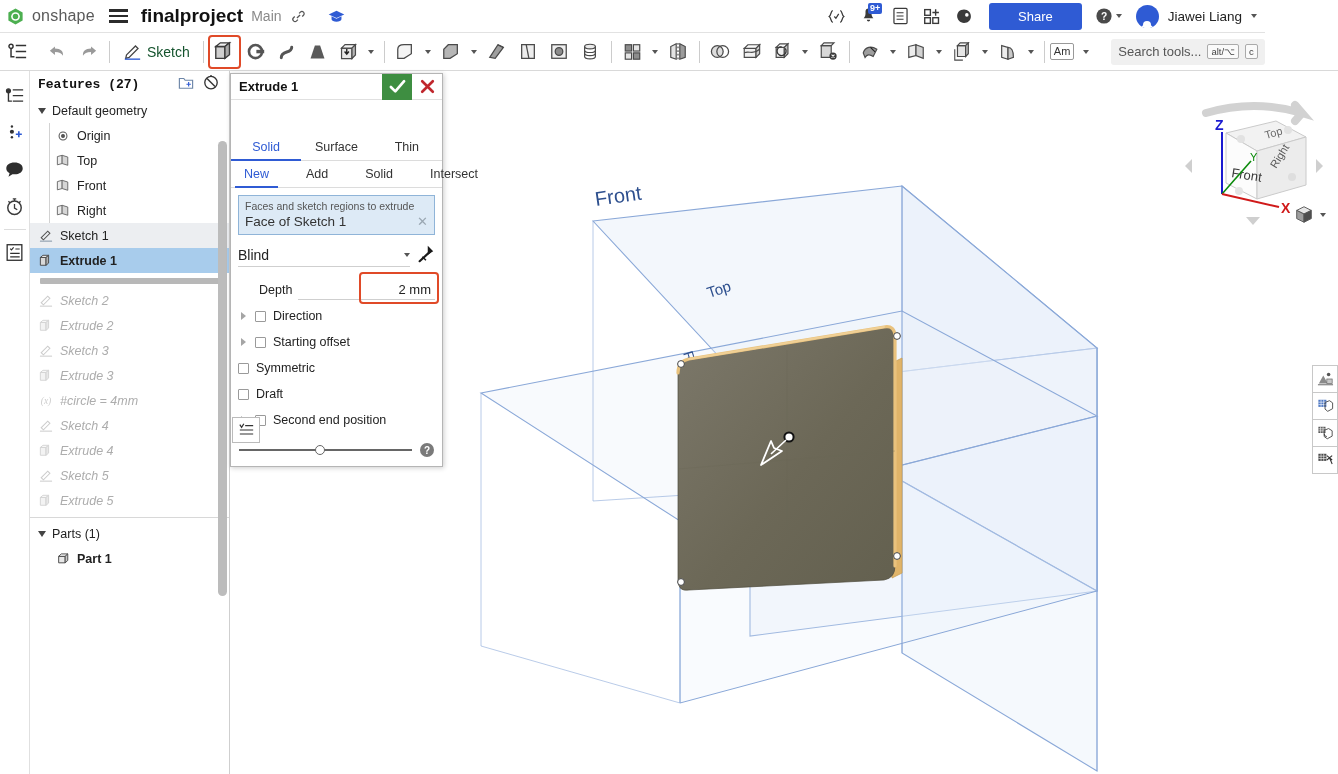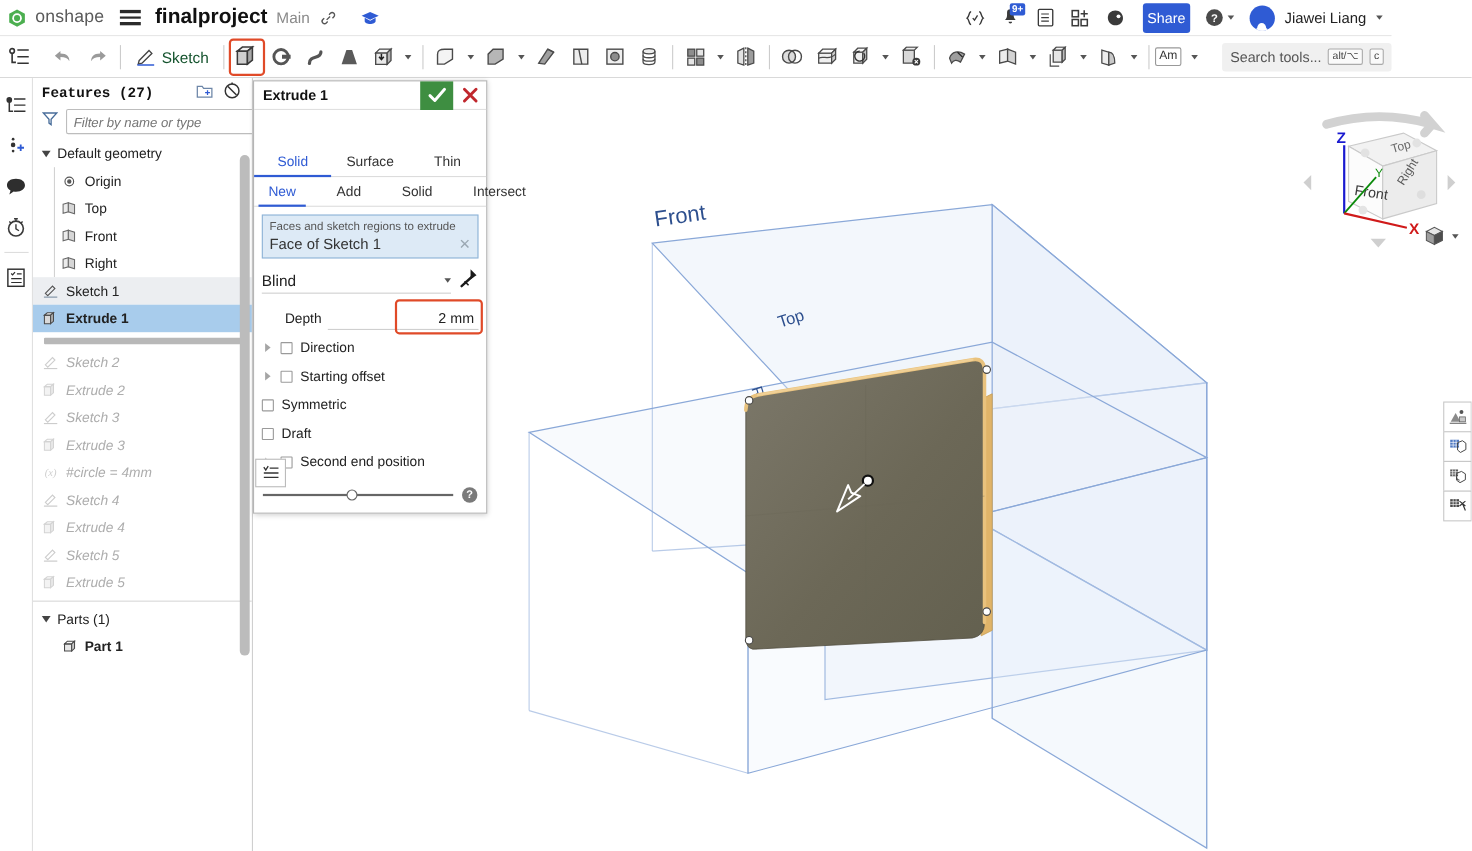--- a/index.html
+++ b/index.html
@@ -27,21 +27,21 @@
   .hdr-ico { margin-left: 9px; display: inline-flex; align-items: center; justify-content: center; cursor: pointer; }
   .hdr-right { margin-left: auto; display: flex; align-items: center; padding-right: 8px; gap: 2px; }
   .hdr-btn { width: 30px; height: 27px; display: flex; align-items: center; justify-content: center; cursor: pointer; position: relative; }
   .badge {
     position: absolute; top: 0px; left: 15px; background: #2f5bd4; color: #fff;
     font-size: 9px; font-weight: bold; border-radius: 2px; padding: 0 2px;
     line-height: 11px; min-width: 14px; text-align: center;
   }
   .share-btn {
     background: #2f5bd4; color: #fff; font-size: 13px; border-radius: 3px;
-    padding: 6px 4px; margin-left: 8px; cursor: pointer;
+    padding: 6px 29px; margin-left: 8px; cursor: pointer;
   }
   .help-wrap { display: flex; align-items: center; gap: 3px; margin-left: 11px; cursor: pointer; }
   .avatar {
     width: 23px; height: 23px; border-radius: 50%; background: #2f5bd4;
     display: flex; align-items: flex-end; justify-content: center; overflow: hidden; margin-left: 12px;
   }
   .avatar .head { width: 8px; height: 8px; border-radius: 50%; background: #fff; margin-bottom: -1px; }
   .avatar .body { position: absolute; width: 14px; height: 8px; border-radius: 7px 7px 0 0; background: #fff; margin-bottom: -4px; }
   .user-name { font-size: 13.5px; color: #222; margin-left: 7px; }
   .caret-sm { width: 0; height: 0; border-left: 3.5px solid transparent; border-right: 3.5px solid transparent; border-top: 4.5px solid #555; }
@@ -553,28 +553,20 @@
         <span>
           <svg width="16" height="16" viewBox="0 0 18 18" fill="none" stroke="#333" stroke-width="1.5">
             <circle cx="9" cy="9.7" r="7"></circle>
               <path d="M4.5 5 L13.5 14"></path>
               <path d="M9 1.2 v2"></path>
           </svg>
         </span>
       </span>
     </div>
 
-    <div class="filter-row">
-      <span>
-        <svg width="15" height="14" viewBox="0 0 17 16" fill="none" stroke="#4a6e9b" stroke-width="1.4">
-          <path d="M1.5 2 h14 L9.6 8.6 V14 L7.4 12.4 V8.6 Z"></path>
-        </svg>
-      </span>
-      <input class="filter-in" type="text" placeholder="Filter by name or type" style="">
-    </div>
 
     <div class="tree">
       <div class="tnode">
         <span class="chev-d"></span>
         <span>Default geometry</span>
       </div>
       <div style="position:relative">
         <div class="vline" style="top:0; bottom:4px; height:100px"></div>
         <div class="tnode child">
           <span class="ticon">

